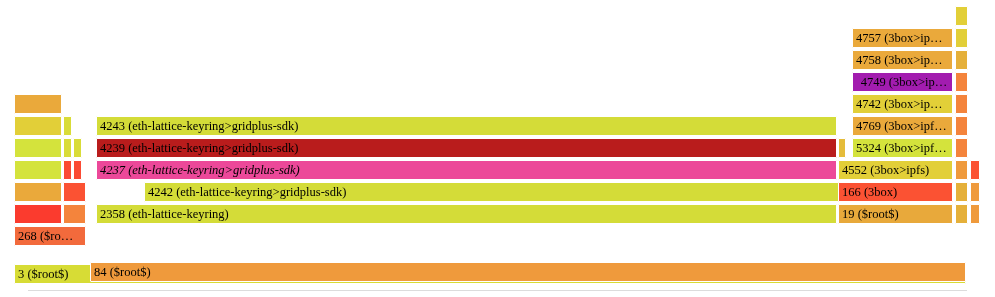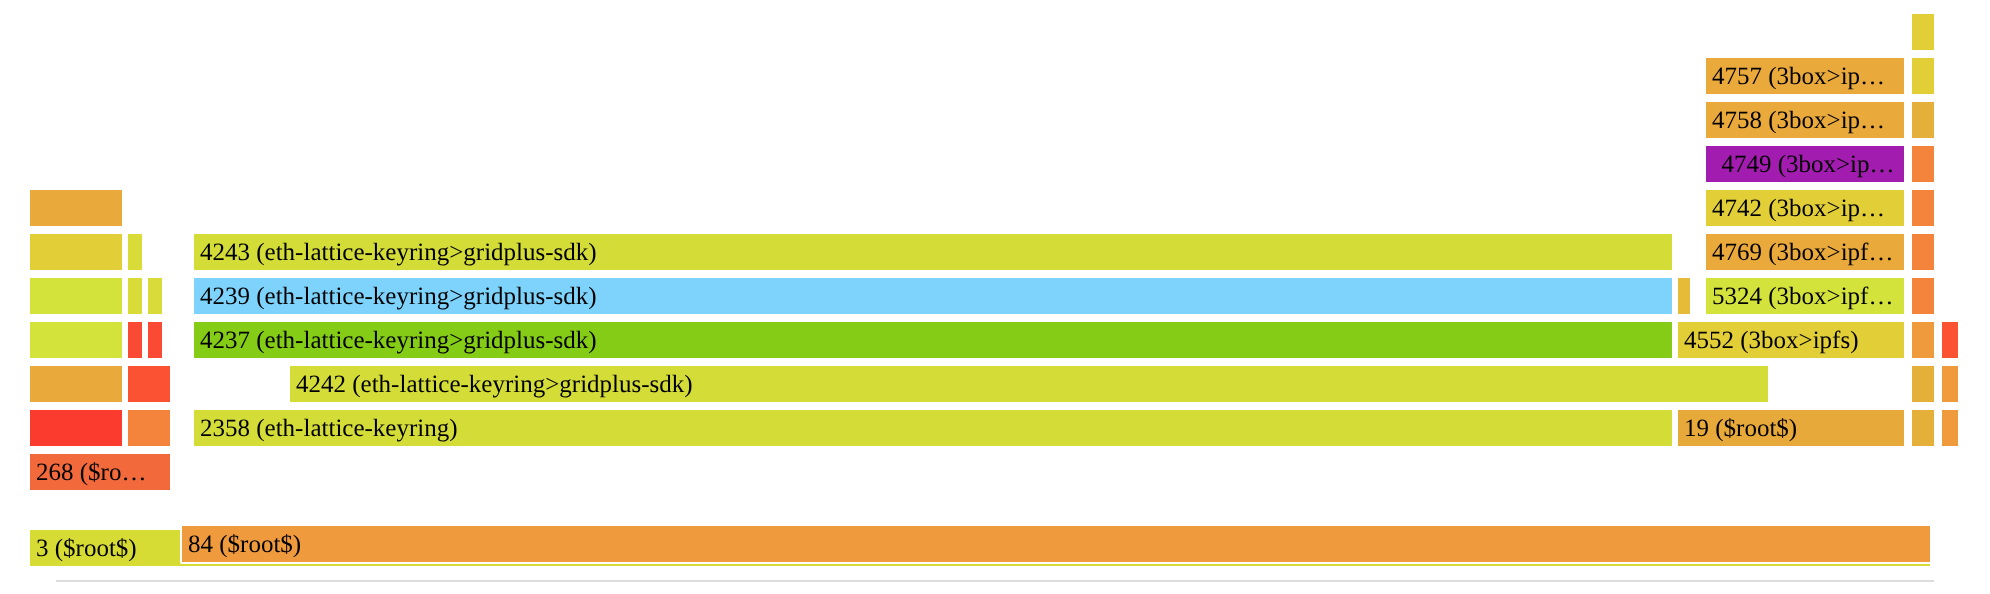--- a/index.html
+++ b/index.html
@@ -80,57 +80,60 @@
     </div>
     <div class="frame" style="left: 14px; top: 182px; width: 48px; height: 20px; background: rgb(234, 169, 59);">
       <span class="lbl"></span>
     </div>
     <div class="frame" style="left: 63px; top: 182px; width: 23px; height: 20px; background: rgb(251, 82, 51);">
       <span class="lbl"></span>
     </div>
     <div class="frame" style="left: 96px; top: 182px; width: 741px; height: 20px; background: rgb(212, 220, 56); margin-left: 48px;">
       <span class="lbl">4242 (eth-lattice-keyring&gt;gridplus-sdk)</span>
     </div>
+    <div class="frame" style="left: 838px; top: 182px; width: 115px; height: 20px; background: rgb(251, 82, 51);">
+      <span class="lbl">166 (3box)</span>
+    </div>
     <div class="frame" style="left: 955px; top: 182px; width: 13px; height: 20px; background: rgb(229, 176, 58);">
       <span class="lbl"></span>
     </div>
     <div class="frame" style="left: 970px; top: 182px; width: 10px; height: 20px; background: rgb(239, 154, 60);">
       <span class="lbl"></span>
     </div>
     <div class="frame" style="left: 14px; top: 160px; width: 48px; height: 20px; background: rgb(212, 227, 60);">
       <span class="lbl"></span>
     </div>
     <div class="frame" style="left: 63px; top: 160px; width: 9px; height: 20px; background: rgb(251, 74, 51);">
       <span class="lbl"></span>
     </div>
     <div class="frame" style="left: 73px; top: 160px; width: 9px; height: 20px; background: rgb(251, 74, 51);">
       <span class="lbl"></span>
     </div>
-    <div class="frame" style="left: 96px; top: 160px; width: 741px; height: 20px; background: #84cc16;">
+    <div class="frame" style="left: 96px; top: 160px; width: 741px; height: 20px; background: #ec4899; font-style: italic;">
       <span class="lbl">4237 (eth-lattice-keyring&gt;gridplus-sdk)</span>
     </div>
     <div class="frame" style="left: 838px; top: 160px; width: 115px; height: 20px; background: rgb(226, 207, 56);">
       <span class="lbl">4552 (3box&gt;ipfs)</span>
     </div>
     <div class="frame" style="left: 955px; top: 160px; width: 13px; height: 20px; background: rgb(239, 154, 60);">
       <span class="lbl"></span>
     </div>
     <div class="frame" style="left: 970px; top: 160px; width: 10px; height: 20px; background: rgb(251, 82, 51);">
       <span class="lbl"></span>
     </div>
     <div class="frame" style="left: 14px; top: 138px; width: 48px; height: 20px; background: rgb(212, 227, 60);">
       <span class="lbl"></span>
     </div>
     <div class="frame" style="left: 63px; top: 138px; width: 9px; height: 20px; background: rgb(217, 220, 56);">
       <span class="lbl"></span>
     </div>
     <div class="frame" style="left: 73px; top: 138px; width: 9px; height: 20px; background: rgb(217, 220, 56);">
       <span class="lbl"></span>
     </div>
-    <div class="frame" style="left: 96px; top: 138px; width: 741px; height: 20px; background: #7dd3fc;">
+    <div class="frame" style="left: 96px; top: 138px; width: 741px; height: 20px; background: #b91c1c;">
       <span class="lbl">4239 (eth-lattice-keyring&gt;gridplus-sdk)</span>
     </div>
     <div class="frame" style="left: 852px; top: 138px; width: 101px; height: 20px; background: rgb(212, 227, 60);">
       <span class="lbl">5324 (3box&gt;ipf…</span>
     </div>
     <div class="frame" style="left: 838px; top: 138px; width: 8px; height: 20px; background: rgb(229, 188, 58);">
       <span class="lbl"></span>
     </div>
     <div class="frame" style="left: 955px; top: 138px; width: 13px; height: 20px; background: rgb(244, 132, 60);">
       <span class="lbl"></span>

